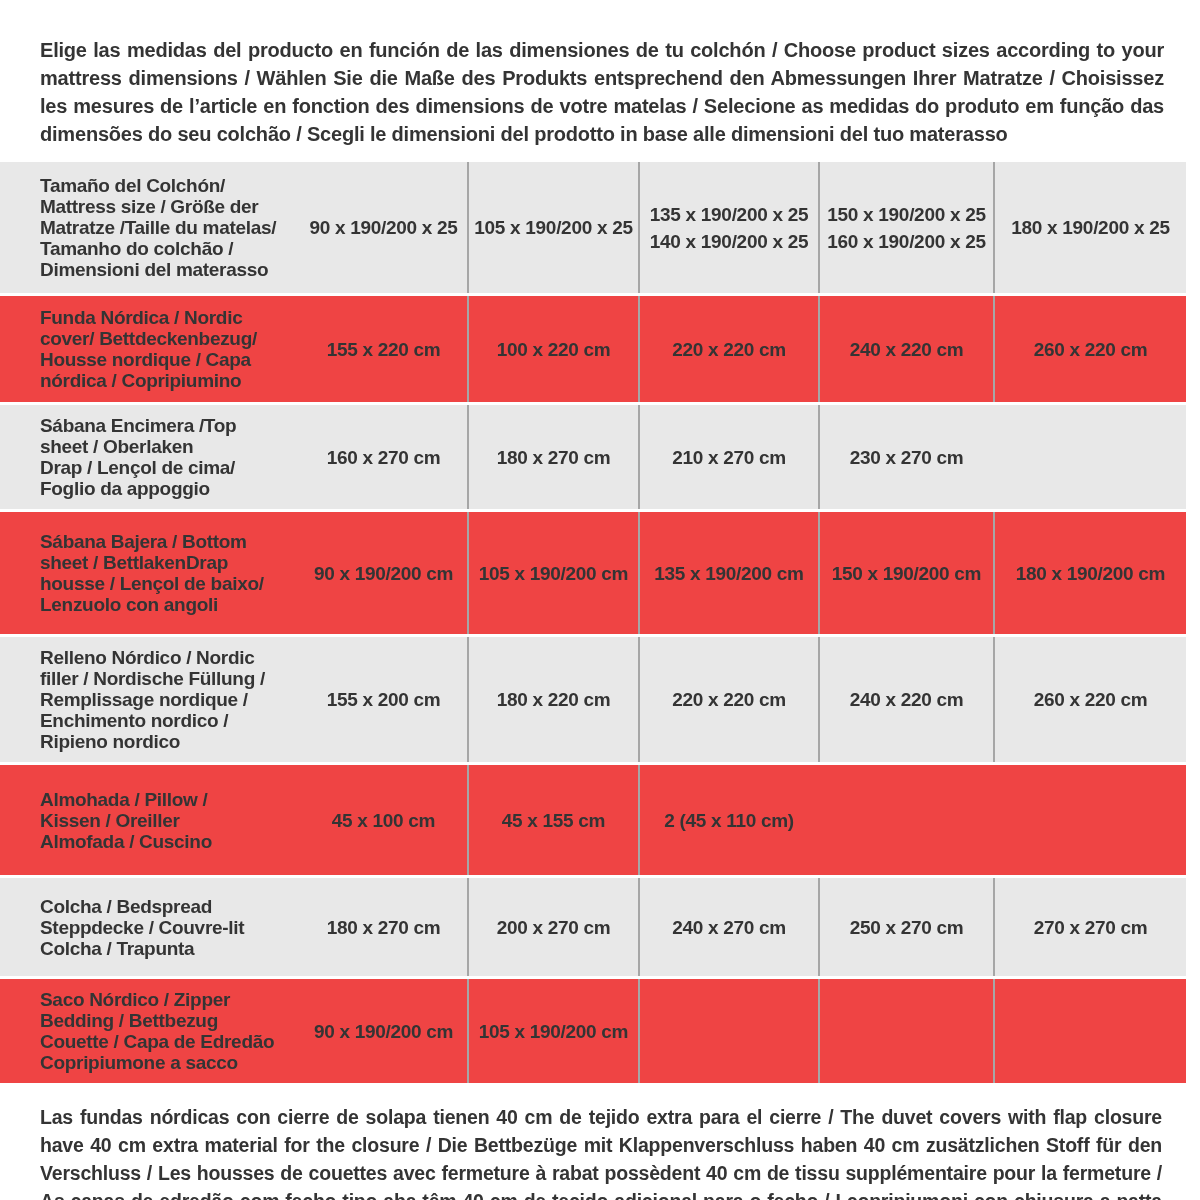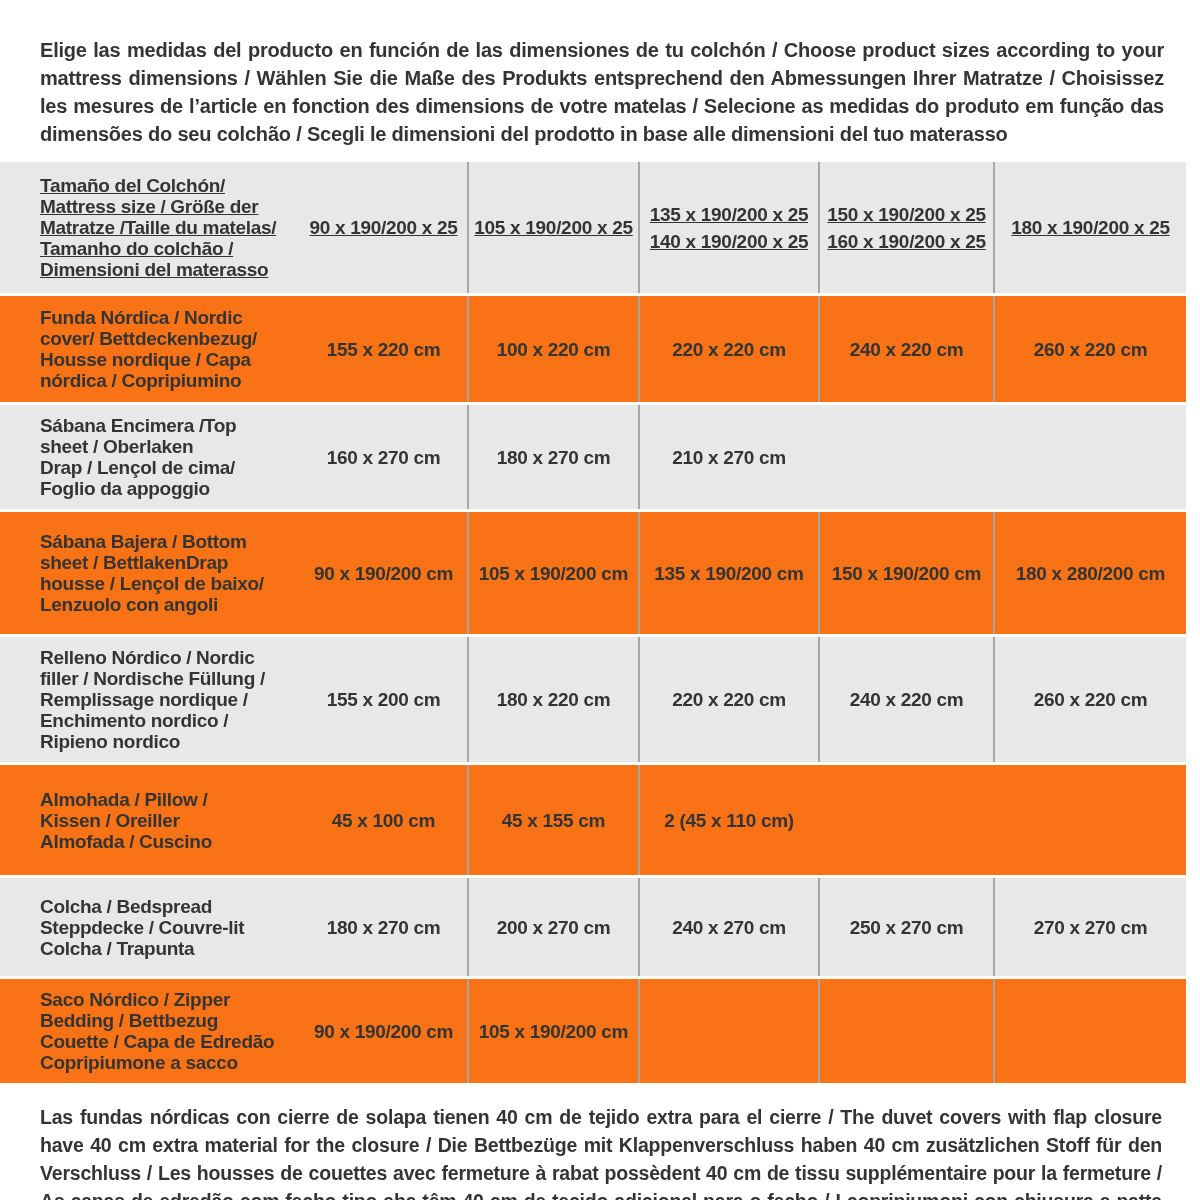--- a/index.html
+++ b/index.html
@@ -31,24 +31,24 @@
     line-height: 28px;
   }
   .table {
     margin: 14px 14px 0 0;
     width: 1186px;
   }
   .row {
     display: grid;
     grid-template-columns: 300px 167px 171px 180px 175px 1fr;
     margin-bottom: 3px;
-    background: #f97316;
+    background: #ef4444;
   }
   .row.shaded { background: #e8e8e8; }
-  .row:nth-child(1) { min-height: 131px; text-decoration: underline; }
+  .row:nth-child(1) { min-height: 131px; }
   .row:nth-child(2) { min-height: 106px; }
   .row:nth-child(3) { min-height: 100px; }
   .row:nth-child(4) { min-height: 122px; }
   .row:nth-child(5) { min-height: 118px; }
   .row:nth-child(6) { min-height: 110px; }
   .row:nth-child(7) { min-height: 98px; }
   .row:nth-child(8) { min-height: 98px; }
   .cell {
     display: flex;
     align-items: center;
@@ -108,32 +108,33 @@
     </div>
 
     <div class="row shaded">
       <div class="cell label">Sábana Encimera /Top
 sheet / Oberlaken
 Drap / Lençol de cima/
 Foglio da appoggio</div>
       <div class="cell val">160 x 270 cm</div>
       <div class="cell val">180 x 270 cm</div>
       <div class="cell val">210 x 270 cm</div>
+      <div class="cell val">230 x 270 cm</div>
     </div>
 
     <div class="row">
       <div class="cell label">Sábana Bajera / Bottom
 sheet / BettlakenDrap
 housse / Lençol de baixo/
 Lenzuolo con angoli</div>
       <div class="cell val">90 x 190/200 cm</div>
       <div class="cell val">105 x 190/200 cm</div>
       <div class="cell val">135 x 190/200 cm</div>
       <div class="cell val">150 x 190/200 cm</div>
-      <div class="cell val">180 x 280/200 cm</div>
+      <div class="cell val">180 x 190/200 cm</div>
     </div>
 
     <div class="row shaded">
       <div class="cell label">Relleno Nórdico / Nordic
 filler / Nordische Füllung /
 Remplissage nordique /
 Enchimento nordico /
 Ripieno nordico</div>
       <div class="cell val">155 x 200 cm</div>
       <div class="cell val">180 x 220 cm</div>

